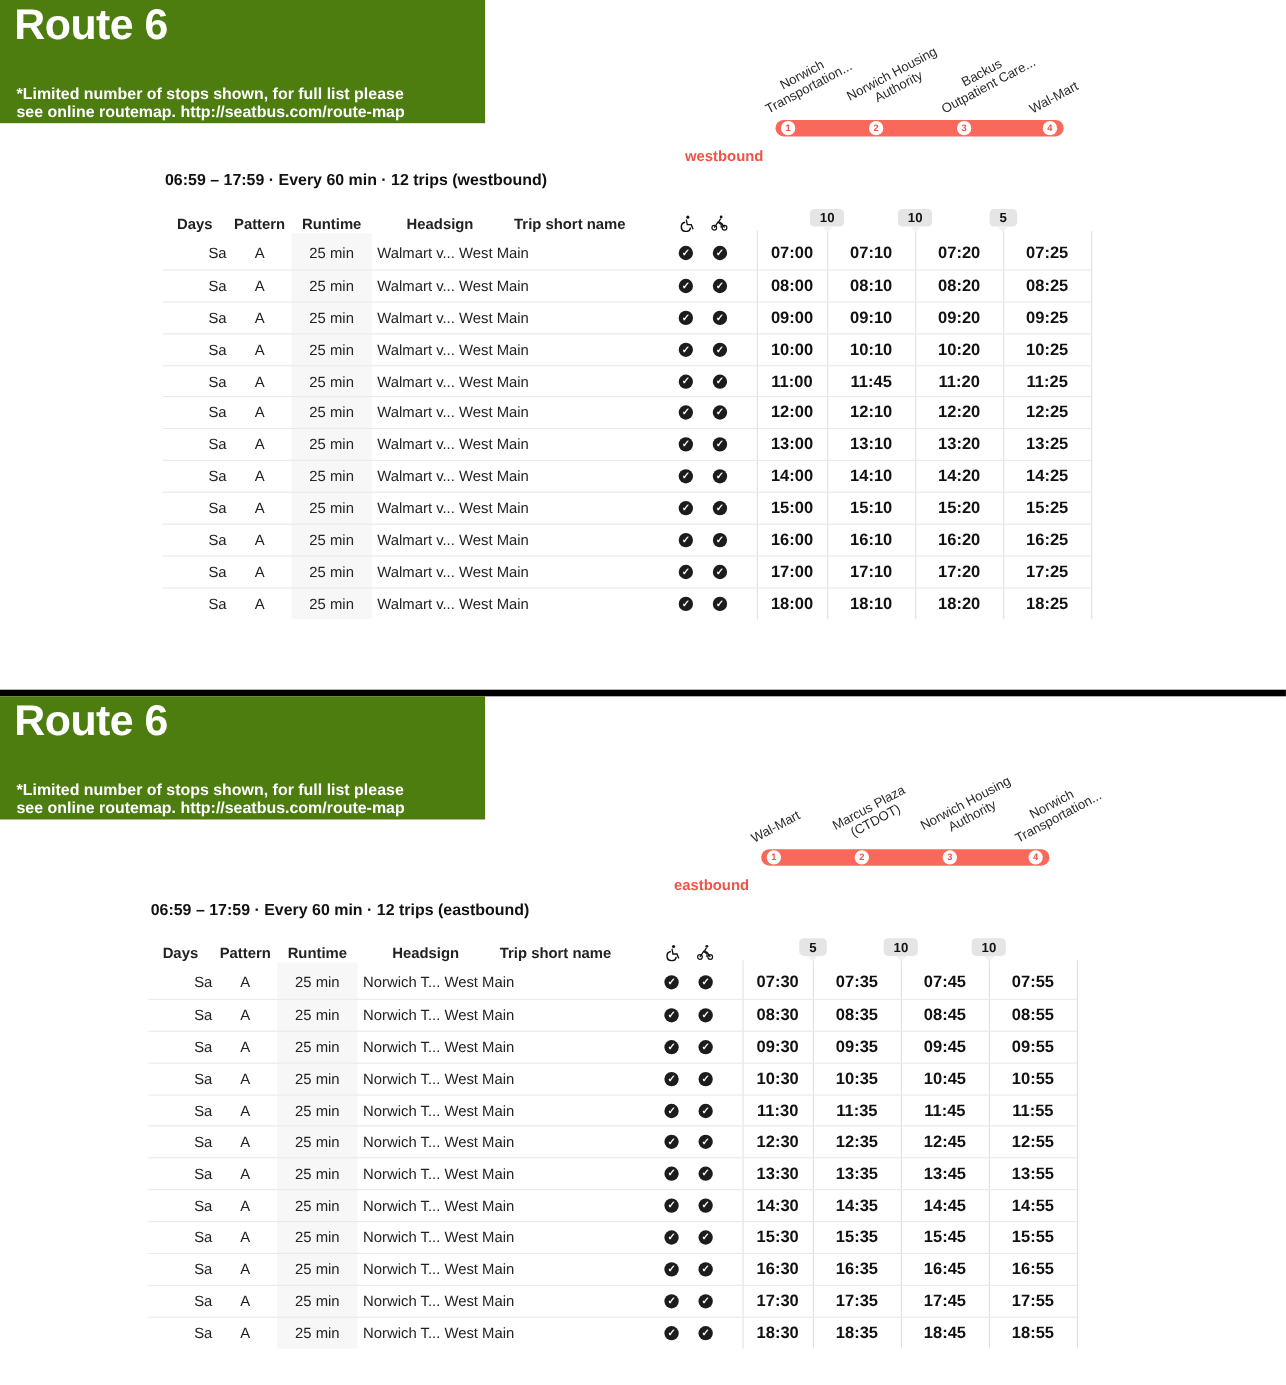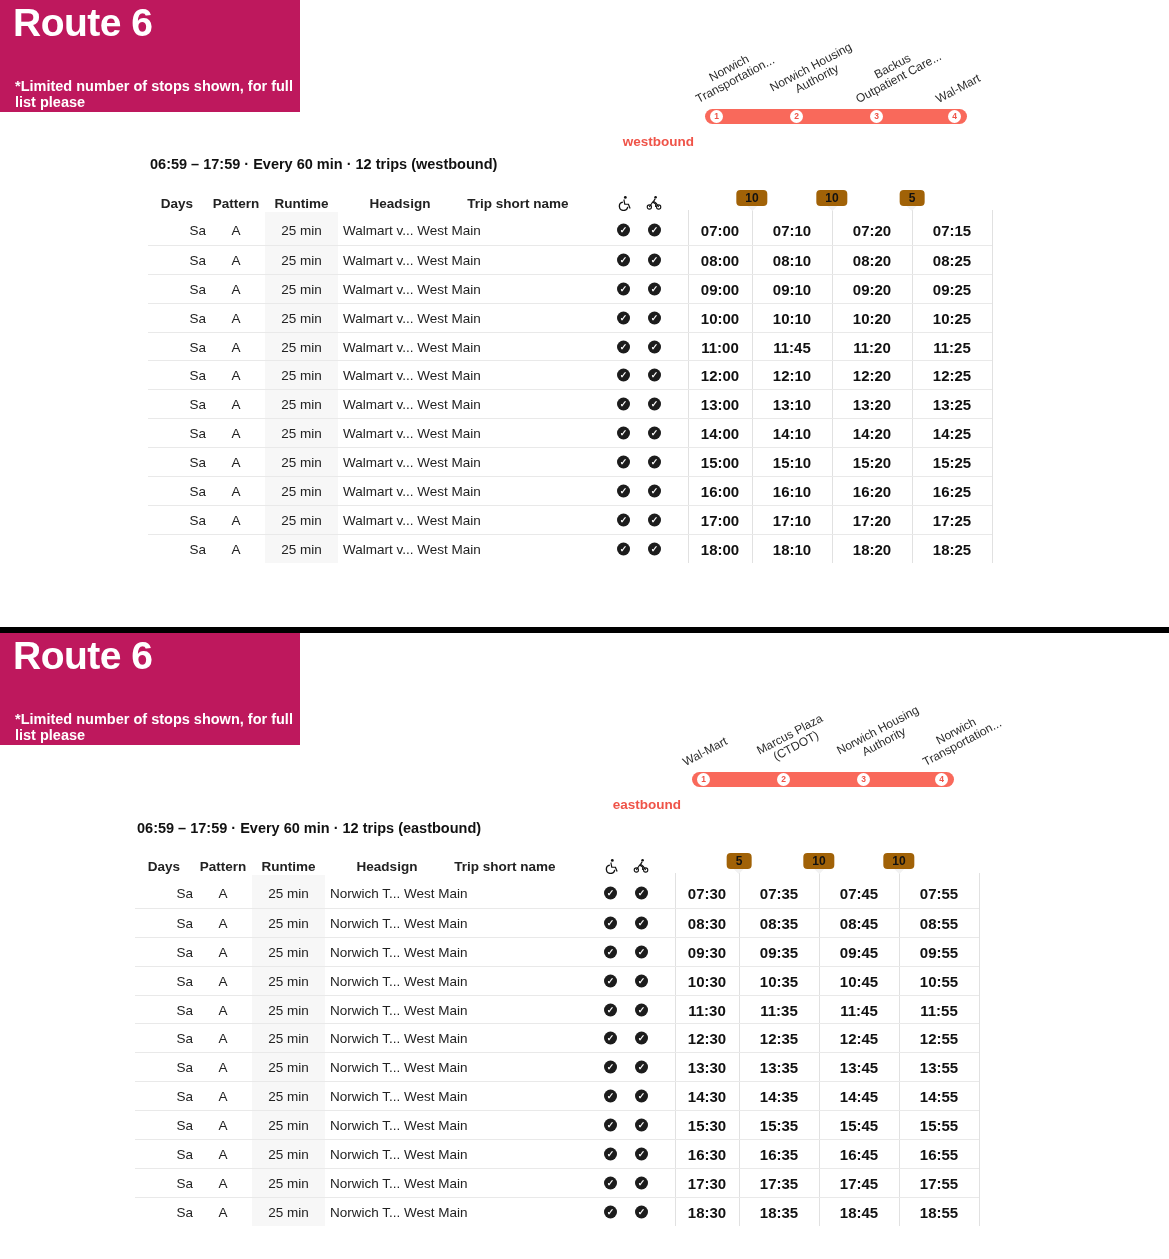--- a/index.html
+++ b/index.html
@@ -5,21 +5,21 @@
   * { margin:0; padding:0; box-sizing:border-box; }
   body { background:#fff; font-family:"Liberation Sans", sans-serif; color:#1d1d1d; }
   #page { position:relative; width:1169px; height:1259px; background:#fff; overflow:hidden; }
 
   .section { position:absolute; left:0; width:1169px; height:627px; }
   .section.west { top:0; }
   .section.east { top:633px; }
   #black-divider { position:absolute; top:627px; left:0; width:1169px; height:6px; background:#000; }
 
   
-  .hdr { position:absolute; left:0; top:0; width:300px; height:112px; background:#be185d;padding-left:23px; }
+  .hdr { position:absolute; left:0; top:0; width:441px; height:112px; background:#4d7c0f;padding-left:23px; }
   .hdr-title { position:absolute; left:13px; top:1px; font-size:39px; font-weight:700; color:#fff; letter-spacing:-0.5px; }
   .hdr-sub { position:absolute; left:14px; top:47px; width:344px; height:26px; background:#fff; color:#111;
              font-size:21px; font-weight:700; line-height:26px; padding-left:6px; letter-spacing:0px; }
   .hdr-note { position:absolute; left:15px; top:78px; color:#fff; font-size:14.5px; font-weight:700; line-height:16px; }
 
   
   .diagram { position:absolute; width:560px; height:130px; }
   .west .diagram { left:540px; top:0; }
   .east .diagram { left:527px; top:30px; }
   .dir-label { position:absolute; left:0; top:103px; width:154px; text-align:right;
@@ -46,21 +46,21 @@
   .sched { position:absolute; width:844px; height:380px; }
   .west .sched { left:148px; top:190px; }
   .east .sched { left:135px; top:220px; }
 
   .runtime-colbg { position:absolute; left:117px; top:22px; width:73px; height:351px; background:#f7f7f7; }
   .vline { position:absolute; top:20px; width:1px; height:353px; background:#e1e1e1; }
   .vline:nth-of-type(1){ left:540px; } .vline:nth-of-type(2){ left:604px; }
   .vline:nth-of-type(3){ left:684px; } .vline:nth-of-type(4){ left:764px; }
   .vline:nth-of-type(5){ left:844px; }
 
-  .gap-badge { position:absolute; top:0; transform:translateX(-50%); background:#a16207; color:#111;
+  .gap-badge { position:absolute; top:0; transform:translateX(-50%); background:#e5e5e5; color:#111;
                font-size:12px; font-weight:700; line-height:16px; padding:0 9px; border-radius:4px; }
   .gap-badge::after { content:''; position:absolute; left:50%; top:100%; transform:translateX(-50%);
                border:5px solid transparent; border-top:5px solid #f2f2f2; border-bottom:0; }
   .badges .gap-badge:nth-child(1){ left:604px; } .badges .gap-badge:nth-child(2){ left:684px; }
   .badges .gap-badge:nth-child(3){ left:764px; }
 
   .thead { position:absolute; left:0; top:6px; width:844px; height:18px;
            font-size:13.5px; font-weight:700; color:#222; }
   .th { position:absolute; text-align:center; }
   .th-days { left:0; width:58px; } .th-pattern { left:58px; width:60px; }
@@ -162,21 +162,21 @@
     <div class="c c-days">Sa</div>
     <div class="c c-pattern">A</div>
     <div class="c c-runtime">25 min</div>
     <div class="c c-headsign">Walmart v... West Main</div>
     <div class="c c-trip"></div>
     <span class="check ck1">✓</span>
     <span class="check ck2">✓</span>
     <div class="c t t1">07:00</div>
     <div class="c t t2">07:10</div>
     <div class="c t t3">07:20</div>
-    <div class="c t t4">07:15</div>
+    <div class="c t t4">07:25</div>
   </div>
           <div class="row">
     <div class="c c-days">Sa</div>
     <div class="c c-pattern">A</div>
     <div class="c c-runtime">25 min</div>
     <div class="c c-headsign">Walmart v... West Main</div>
     <div class="c c-trip"></div>
     <span class="check ck1">✓</span>
     <span class="check ck2">✓</span>
     <div class="c t t1">08:00</div>

